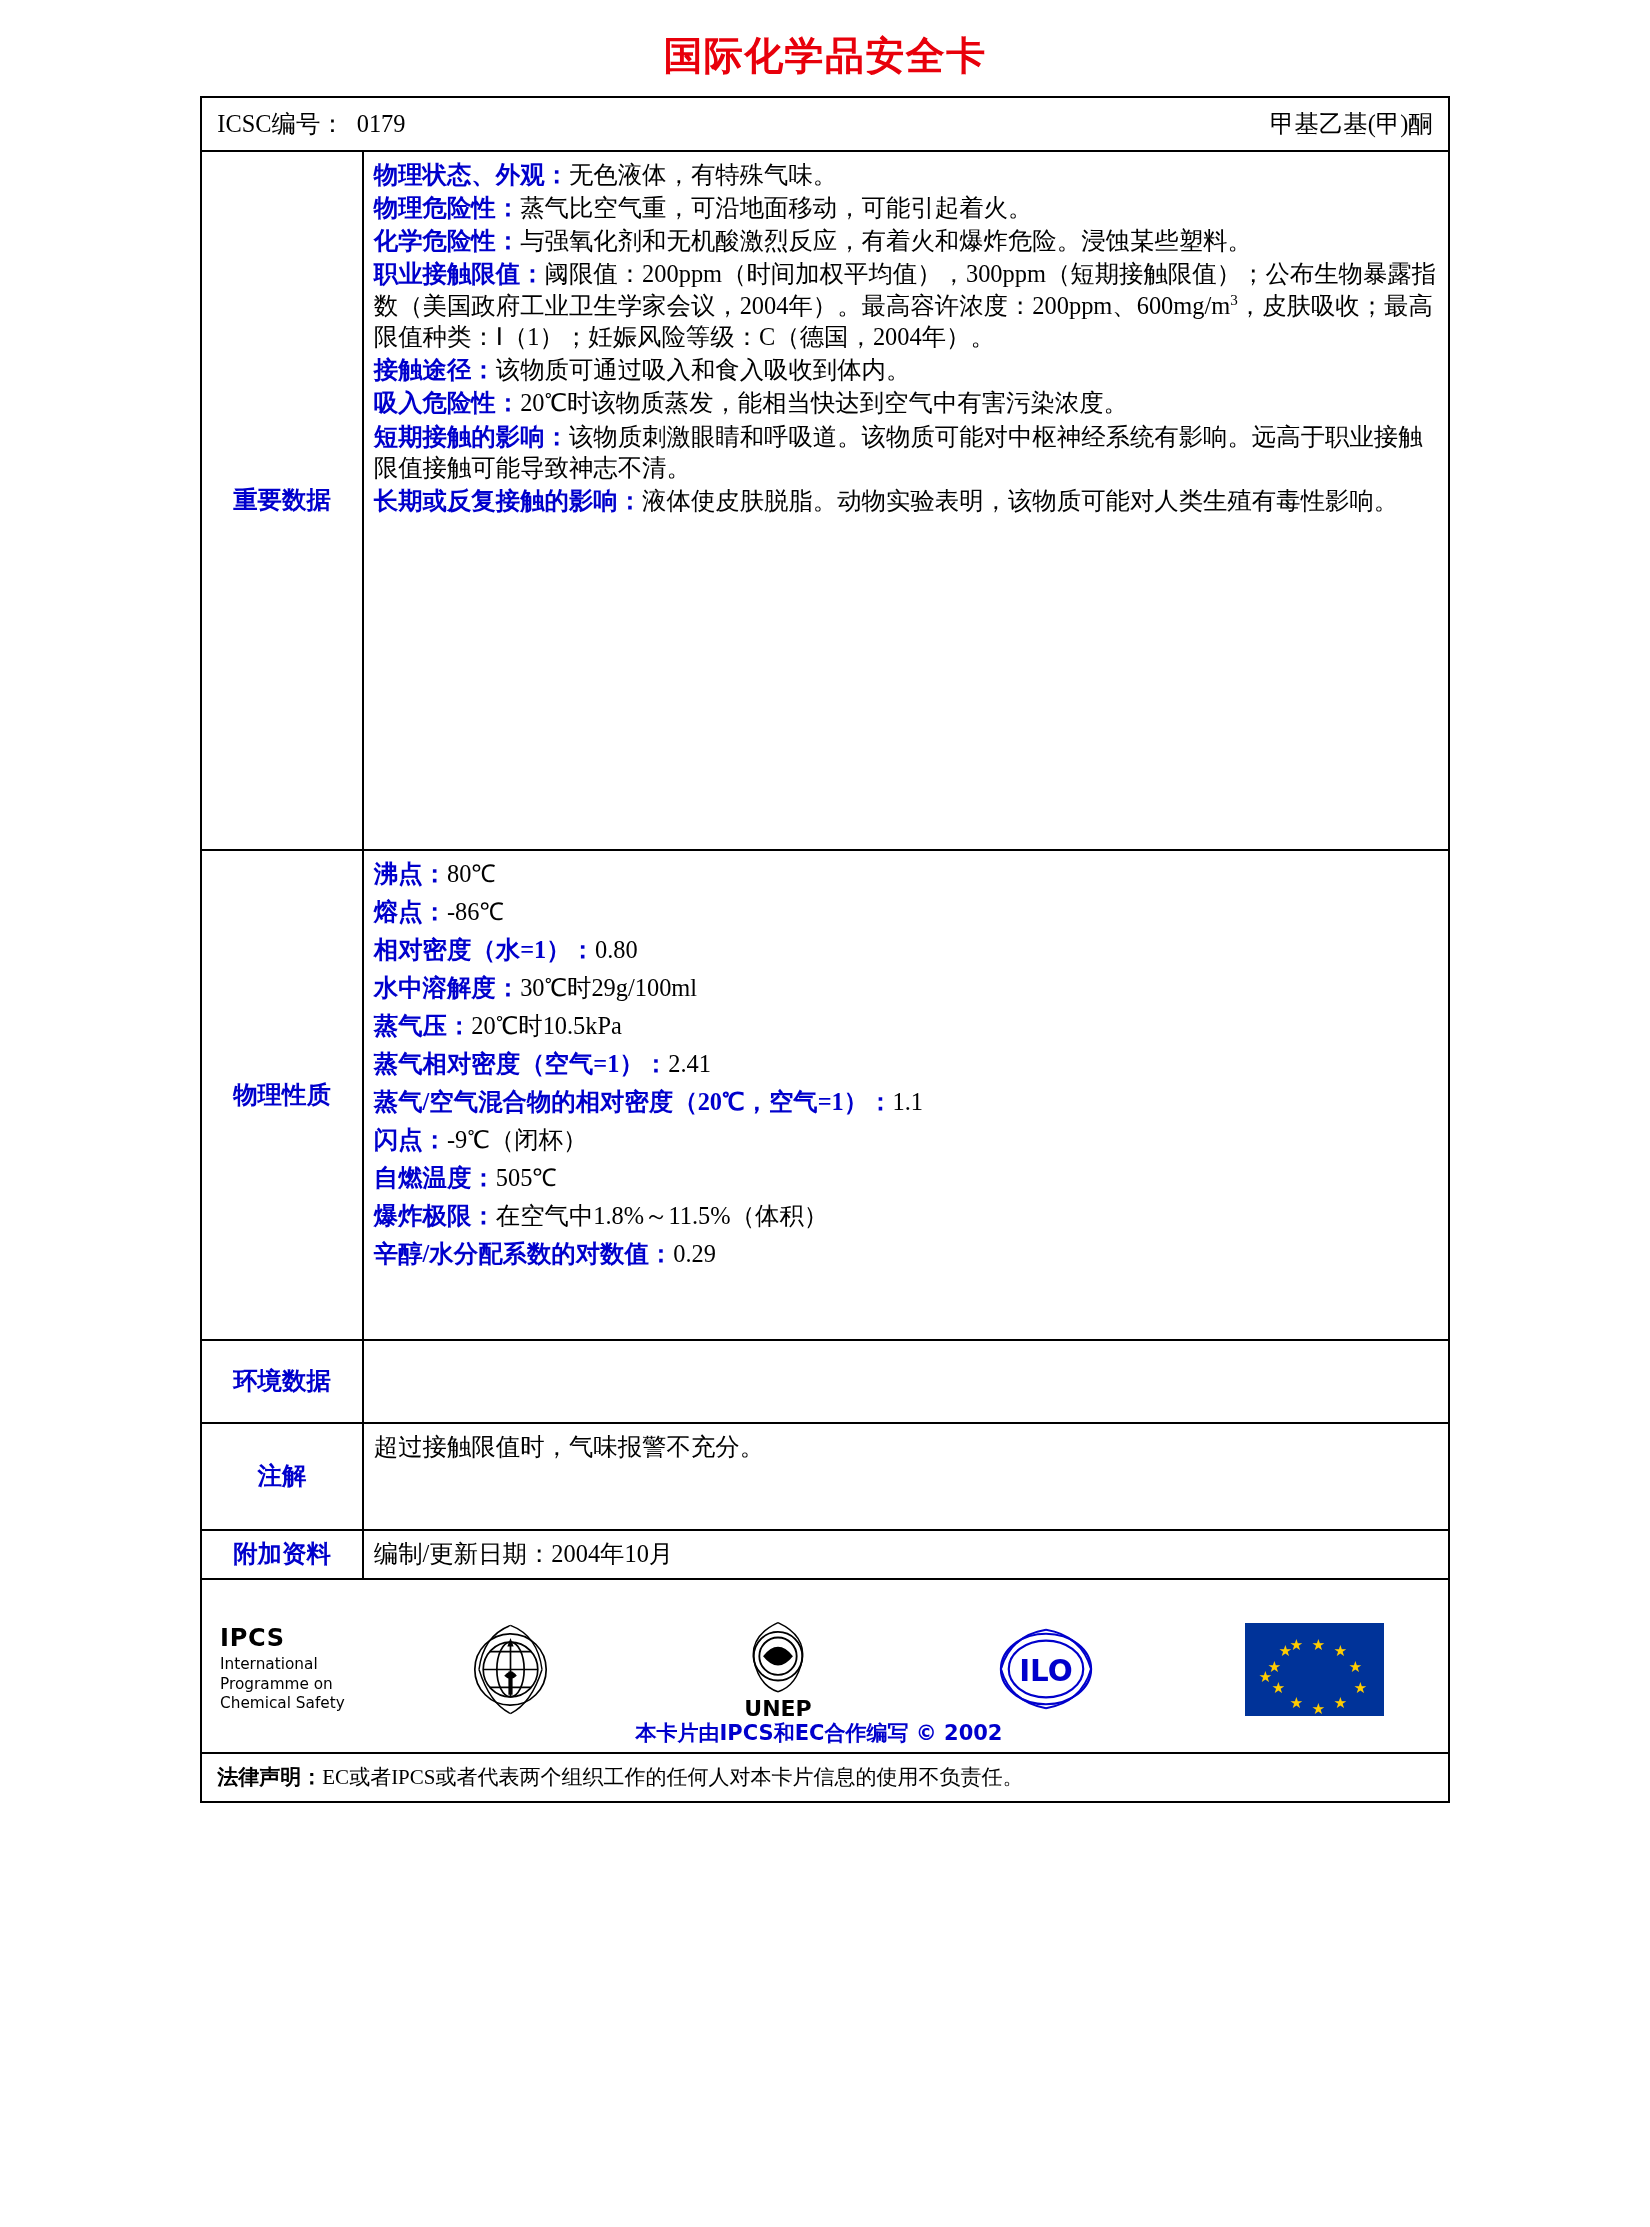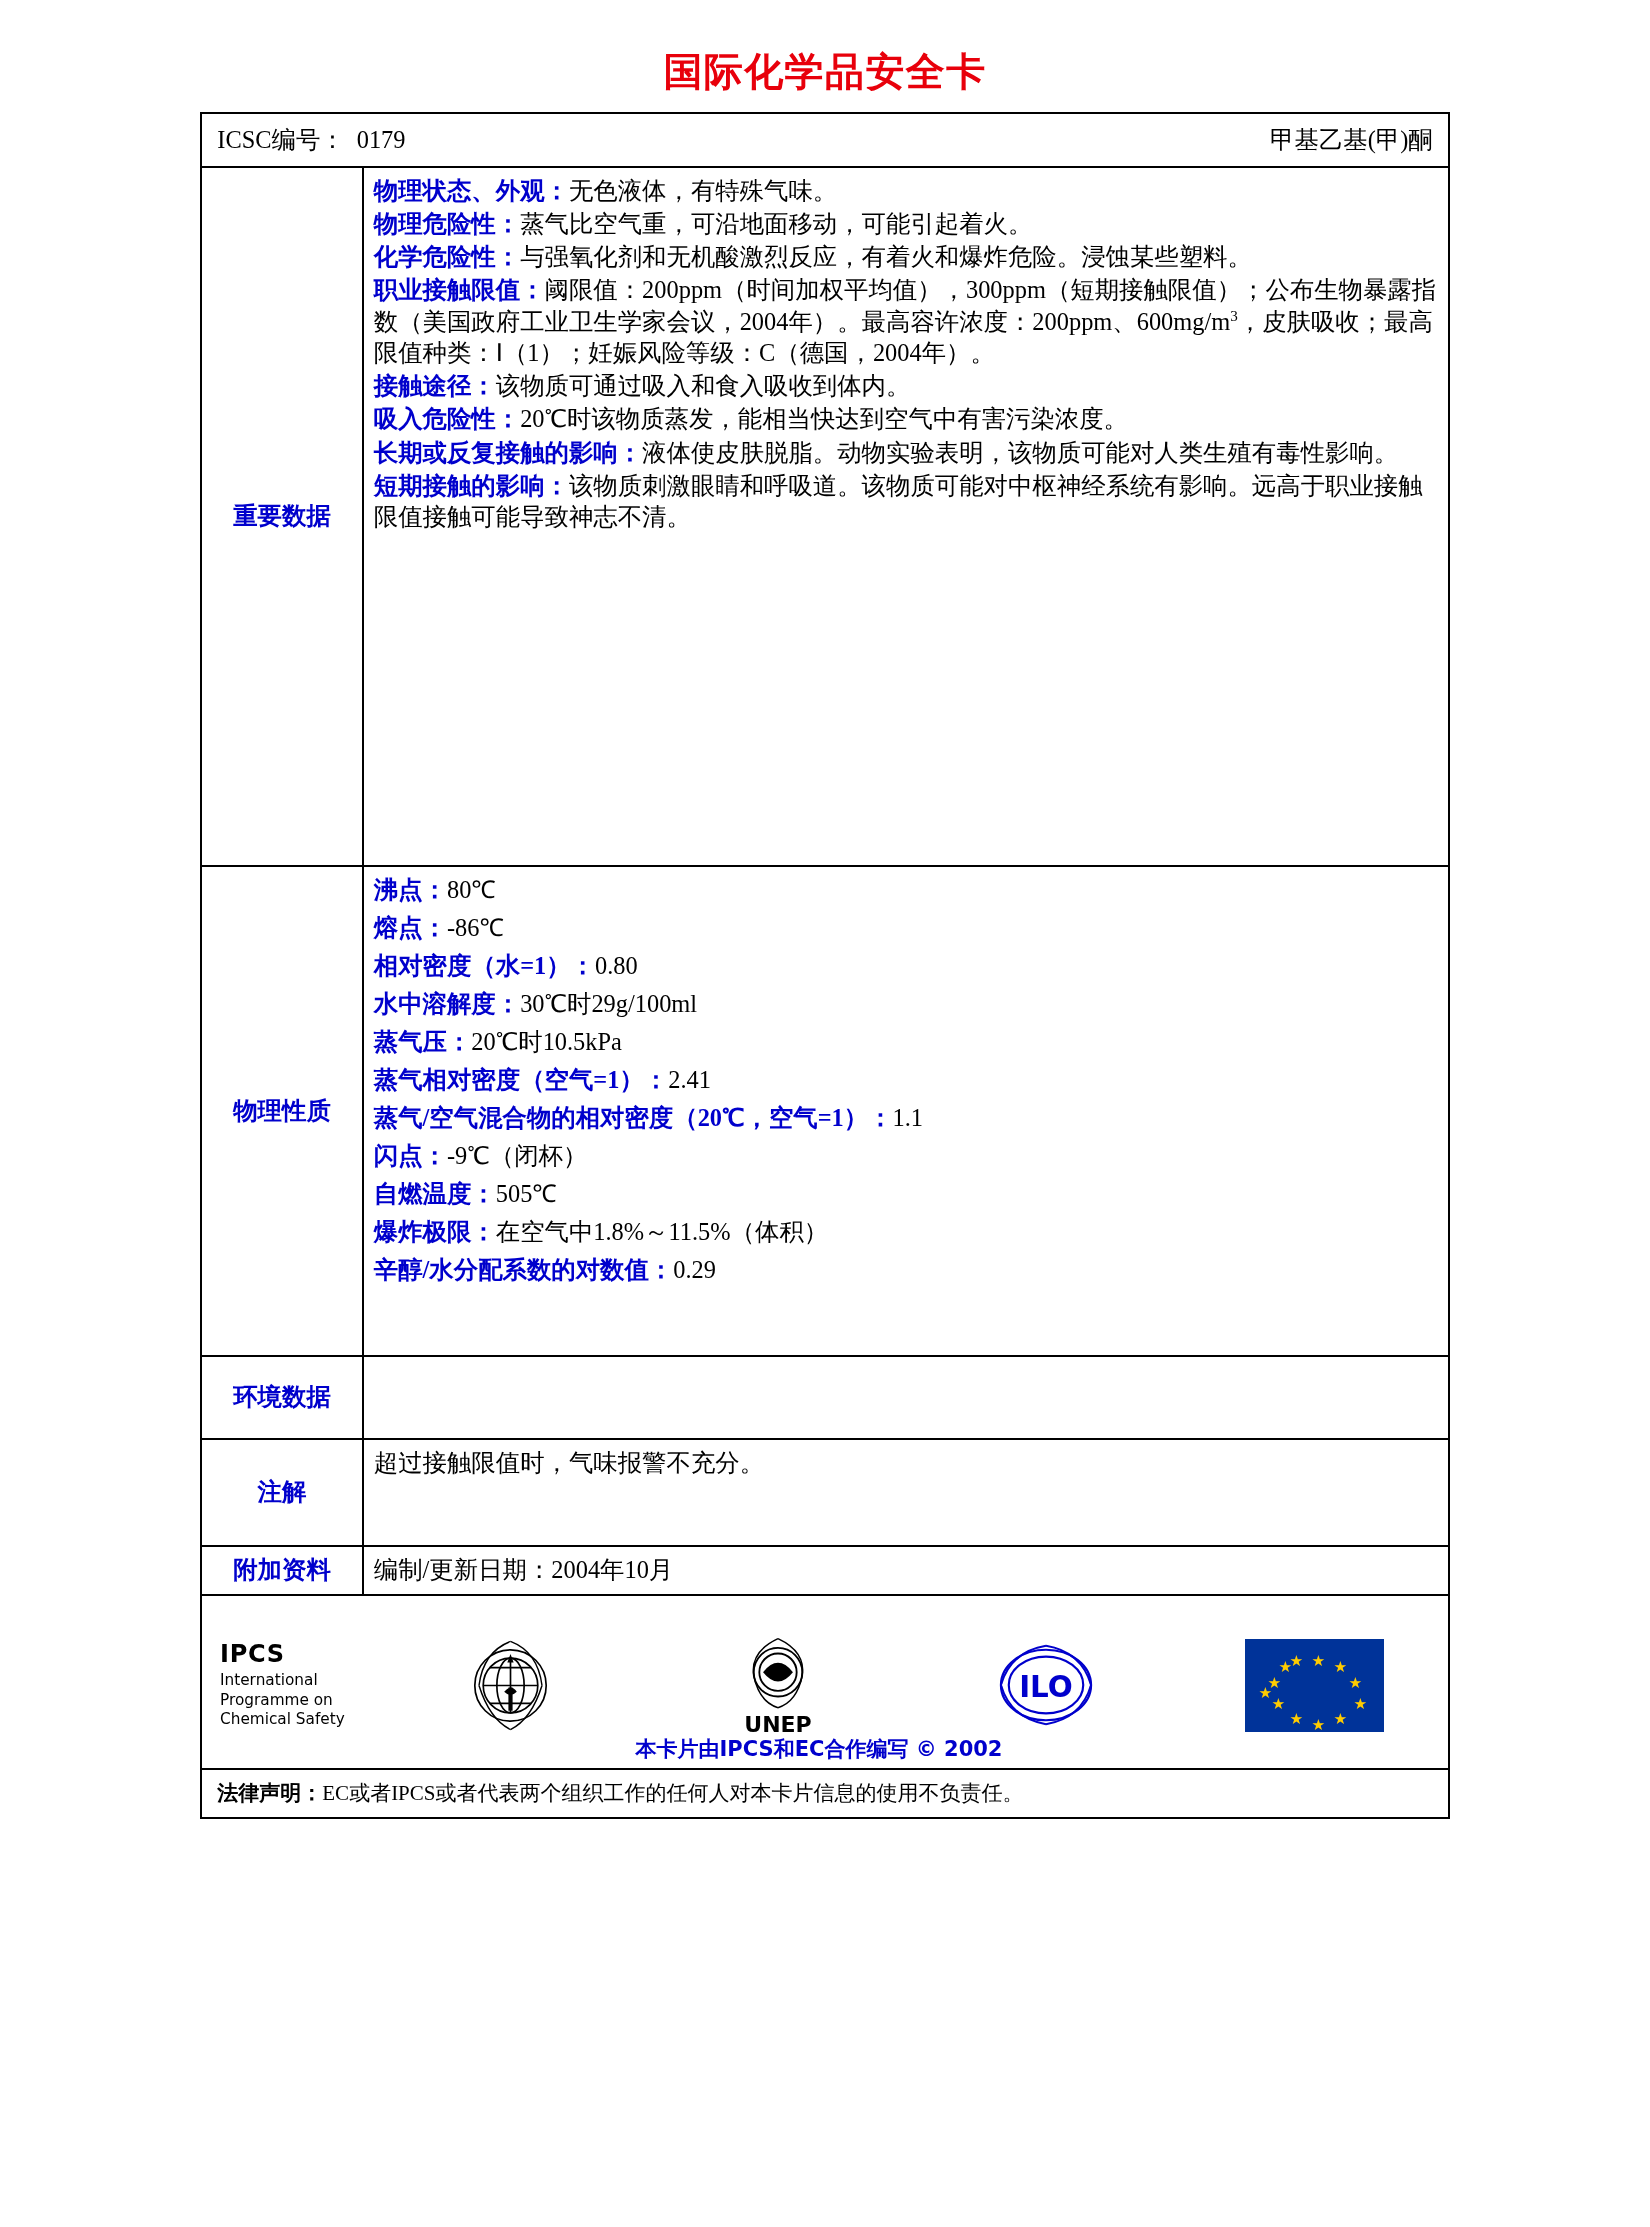--- a/index.html
+++ b/index.html
@@ -11,21 +11,21 @@
     width: 1650px;
     height: 2227px;
     font-family: "Liberation Serif", serif;
     color: #000000;
   }
   .page {
     width: 1650px;
     height: 2054px;
     position: relative;
     box-sizing: border-box;
-    padding: 16px;
+    padding: 0;
   }
   .doc-title {
     text-align: center;
     color: #e8000b;
     font-family: "DejaVu Sans", sans-serif;
     font-weight: bold;
     font-size: 39px;
     letter-spacing: 1.4px;
     padding-top: 29px;
     padding-bottom: 12.5px;
@@ -188,24 +188,24 @@
         <p class="ent">
           <span class="k">职业接触限值：</span><span class="v">阈限值：200ppm（时间加权平均值），300ppm（短期接触限值）；公布生物暴露指数（美国政府工业卫生学家会议，2004年）。最高容许浓度：200ppm、600mg/m<sup>3</sup>，皮肤吸收；最高限值种类：Ⅰ（1）；妊娠风险等级：C（德国，2004年）。</span>
         </p>
         <p class="ent">
           <span class="k">接触途径：</span><span class="v">该物质可通过吸入和食入吸收到体内。</span>
         </p>
         <p class="ent">
           <span class="k">吸入危险性：</span><span class="v">20℃时该物质蒸发，能相当快达到空气中有害污染浓度。</span>
         </p>
         <p class="ent">
+          <span class="k">短期接触的影响：</span><span class="v">该物质刺激眼睛和呼吸道。该物质可能对中枢神经系统有影响。远高于职业接触限值接触可能导致神志不清。</span>
+        </p>
+        <p class="ent">
           <span class="k">长期或反复接触的影响：</span><span class="v">液体使皮肤脱脂。动物实验表明，该物质可能对人类生殖有毒性影响。</span>
-        </p>
-        <p class="ent">
-          <span class="k">短期接触的影响：</span><span class="v">该物质刺激眼睛和呼吸道。该物质可能对中枢神经系统有影响。远高于职业接触限值接触可能导致神志不清。</span>
         </p>
       </div>
     </div>
 
     <div class="row row-phys">
       <div class="lbl">物理性质</div>
       <div class="content">
         <p class="phys-line">
           <span class="k">沸点：</span><span class="v">80℃</span>
         </p>

